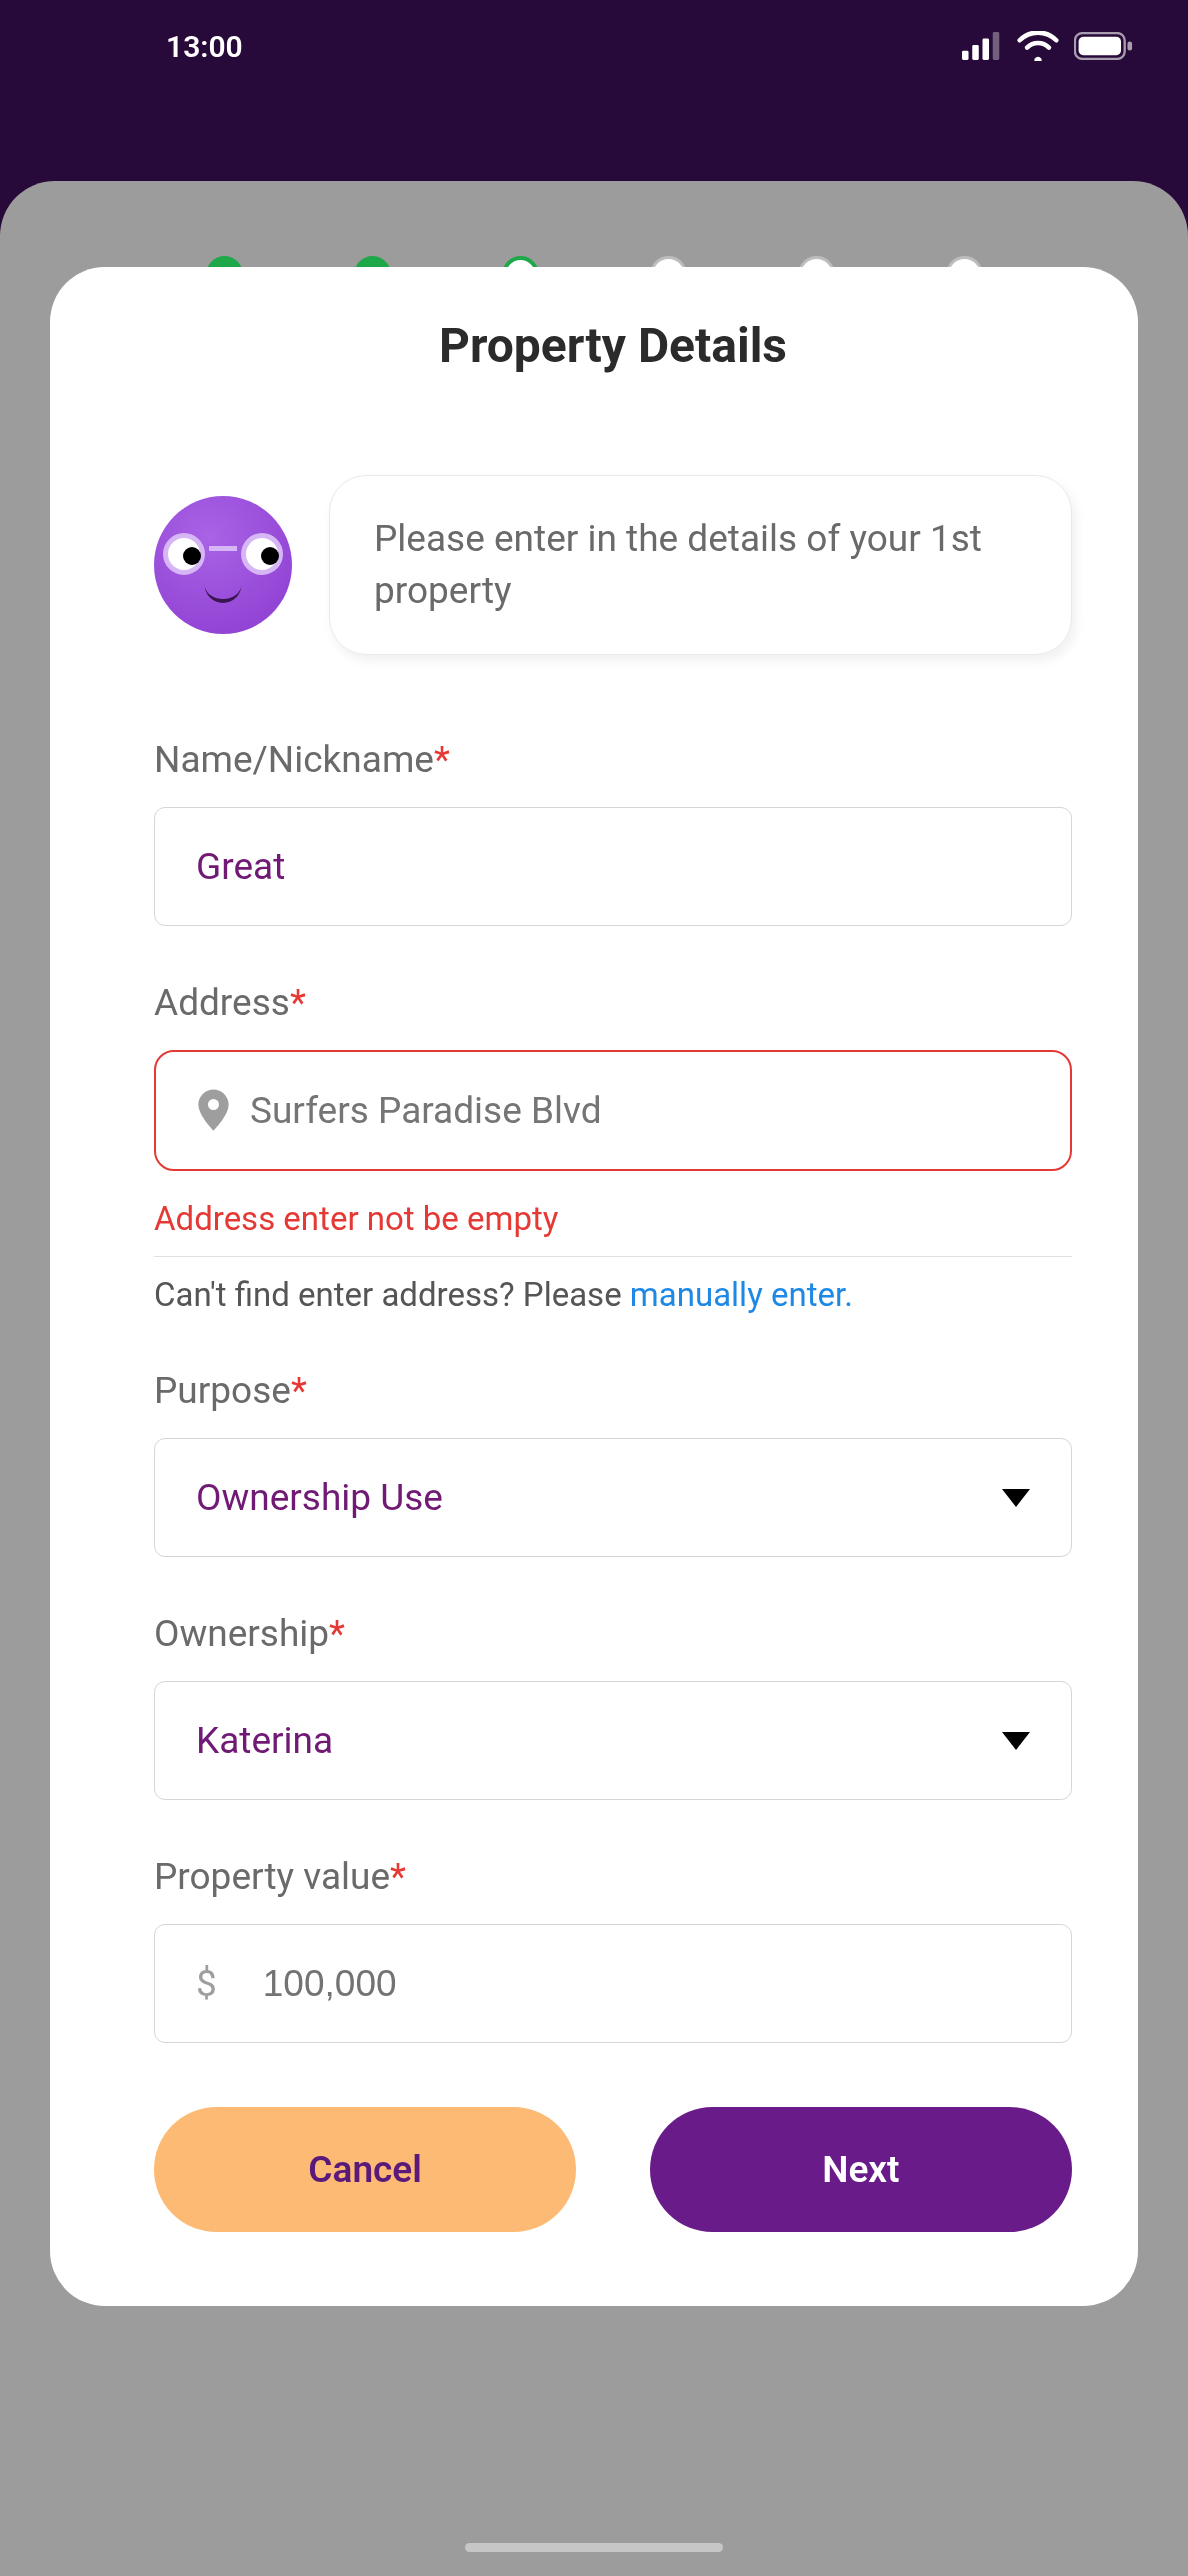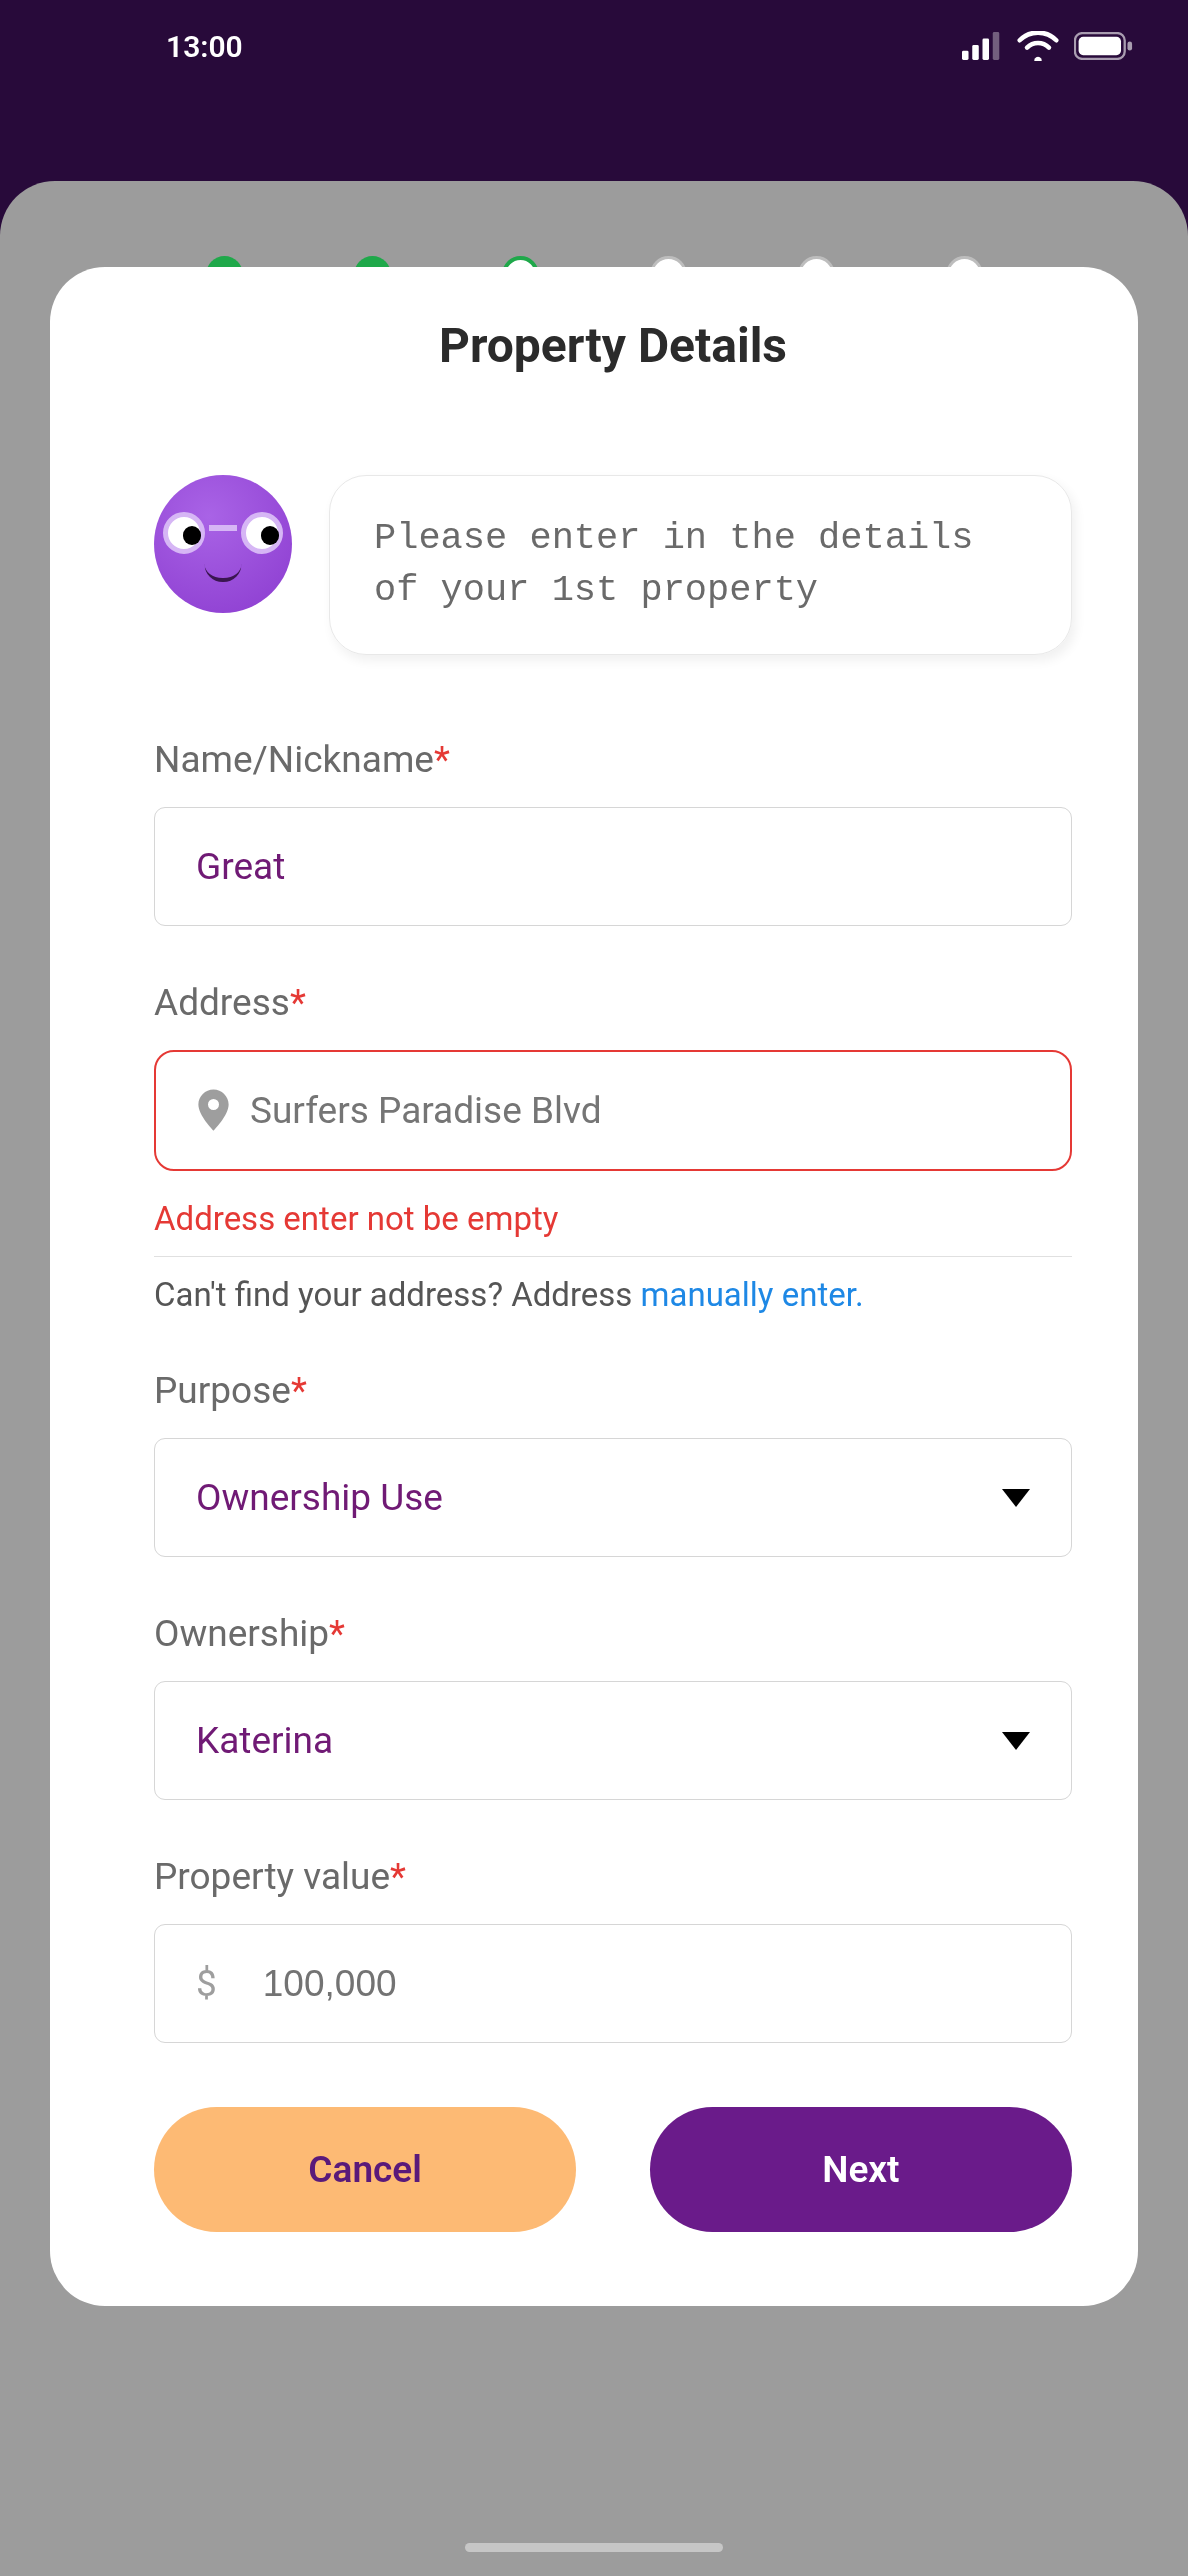--- a/index.html
+++ b/index.html
@@ -46,21 +46,21 @@
 
   .modal-title {
     text-align: center;
     font-size: 48px;
     font-weight: 700;
     color: #2b2b2b;
     margin-bottom: 101px;
   }
 
   
-  .intro-row { display: flex; align-items: flex-start; gap: 37px; margin-bottom: 83px; font-family: Liberation Mono, monospace; }
+  .intro-row { display: flex; align-items: center; gap: 37px; margin-bottom: 83px; }
   .avatar {
     width: 138px; height: 138px; border-radius: 50%;
     background: radial-gradient(circle at 40% 30%, #a963e6 0%, #8b3bcf 100%);
     position: relative;
     flex-shrink: 0;
   }
   .avatar .glasses {
     position: absolute; top: 37px; left: 9.2px; width: 120px; height: 46px;
   }
   .avatar .eye { width: 42px; height: 42px; border: 5.5px solid #d6b6f5; border-radius: 50%; background: #fff; position: absolute; }
@@ -231,21 +231,21 @@
       <span>Address</span><span class="req">*</span>
     </label>
     <div class="address-wrap">
       <svg class="pin-icon" width="33" height="42" viewBox="0 0 24 30">
         <path d="M12 0C6 0 1 5 1 11c0 8 11 19 11 19s11-11 11-19C23 5 18 0 12 0zm0 15a4 4 0 1 1 0-8 4 4 0 0 1 0 8z" fill="#9e9e9e"></path>
       </svg>
       <input placeholder="Surfers Paradise Blvd" style="">
     </div>
     <div class="error-msg">Address enter not be empty</div>
     <div class="helper-text">
-      <span>Can't find your address? Address </span><a href="#">manually enter.</a>
+      <span>Can't find enter address? Please </span><a href="#">manually enter.</a>
     </div>
   </div>
 
   <div class="form-group">
     <label class="form-label">
       <span>Purpose</span><span class="req">*</span>
     </label>
     <div class="form-select">
       <span>Ownership Use</span>
       <span class="caret"></span>

